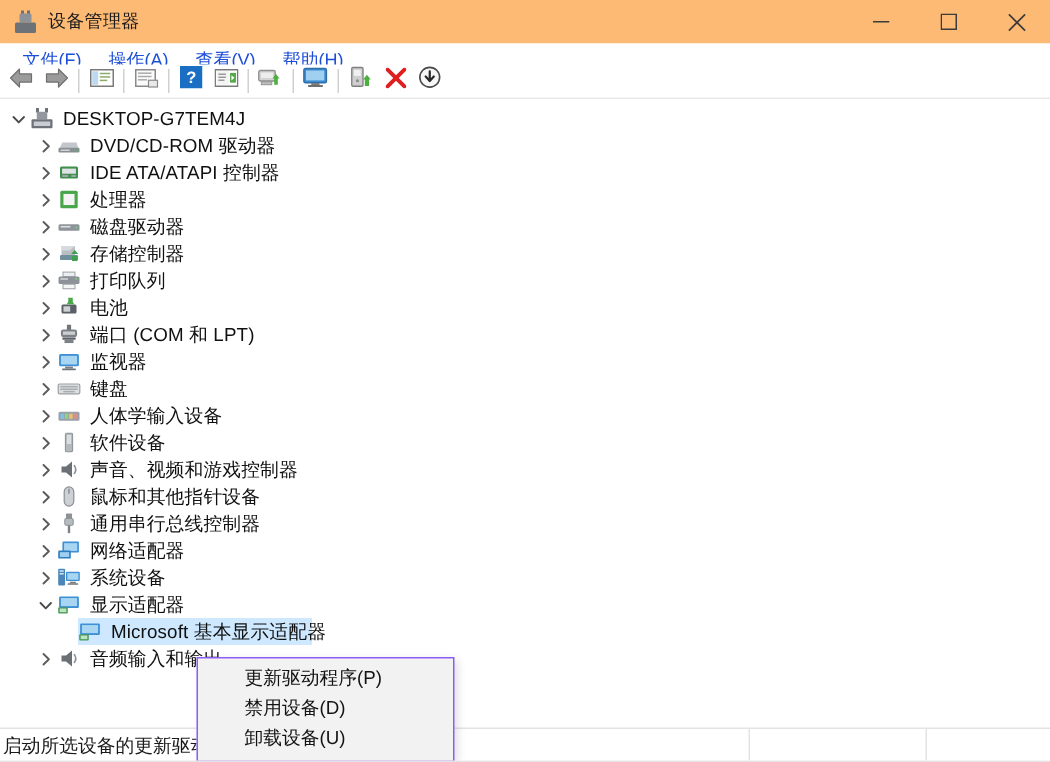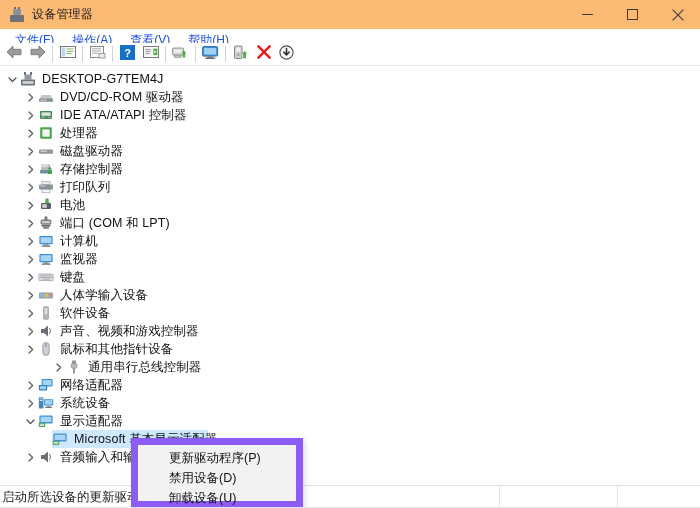--- a/index.html
+++ b/index.html
@@ -143,21 +143,21 @@
     flex: 0 0 auto;
     position: relative;
   }
 
   
   .ctxmenu {
     position: absolute;
     left: 131px; top: 438px;
     width: 172px; height: 70px;
     background: #f2f2f2;
-    border: 7px solid #8b5cf6;
+    border: 1px solid #8b5cf6;
     box-shadow: 2px 2px 6px rgba(0,0,0,0.13);
     z-index: 50;
     padding-top: 3px;
   }
   .ctx-item {
     height: 20px;
     display: flex; align-items: center;
     padding-left: 31px;
     font-size: 12.5px;
     color: #131313;
@@ -530,38 +530,20 @@
             <rect x="2.6" y="4.6" width="10.8" height="5.2" rx="1.6" fill="#7d8288"></rect>
             <rect x="4" y="6" width="8" height="2.2" fill="#cdd0d3"></rect>
             <rect x="3.6" y="10" width="8.8" height="1.5" fill="#5d6267"></rect>
             <rect x="5" y="11.5" width="6" height="2.2" fill="#7d8288"></rect>
           </svg>
         </div>
         <div class="lbl">端口 (COM 和 LPT)</div>
       </div>
     </div>
 
-    <div class="row" style="padding-left:22px;">
-      <div class="content">
-        <div class="chev">
-          <svg width="9" height="9" viewBox="0 0 9 9">
-              <path d="M3 1 L6.6 4.5 L3 8" fill="none" stroke="#5a5a5a" stroke-width="1.25" stroke-linecap="round" stroke-linejoin="round"></path>
-            </svg>
-        </div>
-        <div class="icon">
-          <svg width="16" height="16" viewBox="0 0 16 16">
-            <rect x="1.4" y="3" width="13.2" height="8.2" rx="1" fill="#3d8fd6"></rect>
-            <rect x="2.6" y="4.2" width="10.8" height="5.8" fill="#a7d5f2"></rect>
-            <rect x="5.4" y="11.4" width="5.2" height="1.3" fill="#7a7f84"></rect>
-            <rect x="3.4" y="12.6" width="9.2" height="1.2" rx="0.4" fill="#6f7479"></rect>
-          </svg>
-        </div>
-        <div class="lbl">计算机</div>
-      </div>
-    </div>
 
     <div class="row" style="padding-left:22px;">
       <div class="content">
         <div class="chev">
           <svg width="9" height="9" viewBox="0 0 9 9">
               <path d="M3 1 L6.6 4.5 L3 8" fill="none" stroke="#5a5a5a" stroke-width="1.25" stroke-linecap="round" stroke-linejoin="round"></path>
             </svg>
         </div>
         <div class="icon">
           <svg width="16" height="16" viewBox="0 0 16 16">
@@ -659,21 +641,21 @@
           <svg width="16" height="16" viewBox="0 0 16 16">
             <rect x="4.8" y="1.6" width="6.4" height="12.8" rx="3.2" fill="#cdd1d5" stroke="#898e93" stroke-width="0.8"></rect>
             <line x1="8" y1="2.6" x2="8" y2="6.2" stroke="#898e93" stroke-width="0.8"></line>
             <rect x="7.3" y="3.2" width="1.4" height="2.6" rx="0.7" fill="#9a9fa4"></rect>
           </svg>
         </div>
         <div class="lbl">鼠标和其他指针设备</div>
       </div>
     </div>
 
-    <div class="row" style="padding-left:22px;margin-left:28px;">
+    <div class="row" style="padding-left:22px;">
       <div class="content">
         <div class="chev">
           <svg width="9" height="9" viewBox="0 0 9 9">
               <path d="M3 1 L6.6 4.5 L3 8" fill="none" stroke="#5a5a5a" stroke-width="1.25" stroke-linecap="round" stroke-linejoin="round"></path>
             </svg>
         </div>
         <div class="icon">
           <svg width="16" height="16" viewBox="0 0 16 16">
             <rect x="6" y="1.4" width="4" height="3.4" rx="0.5" fill="#8d9297"></rect>
             <rect x="5.2" y="4.6" width="5.6" height="4.6" rx="1" fill="#b6bbbf" stroke="#8d9297" stroke-width="0.7"></rect>

